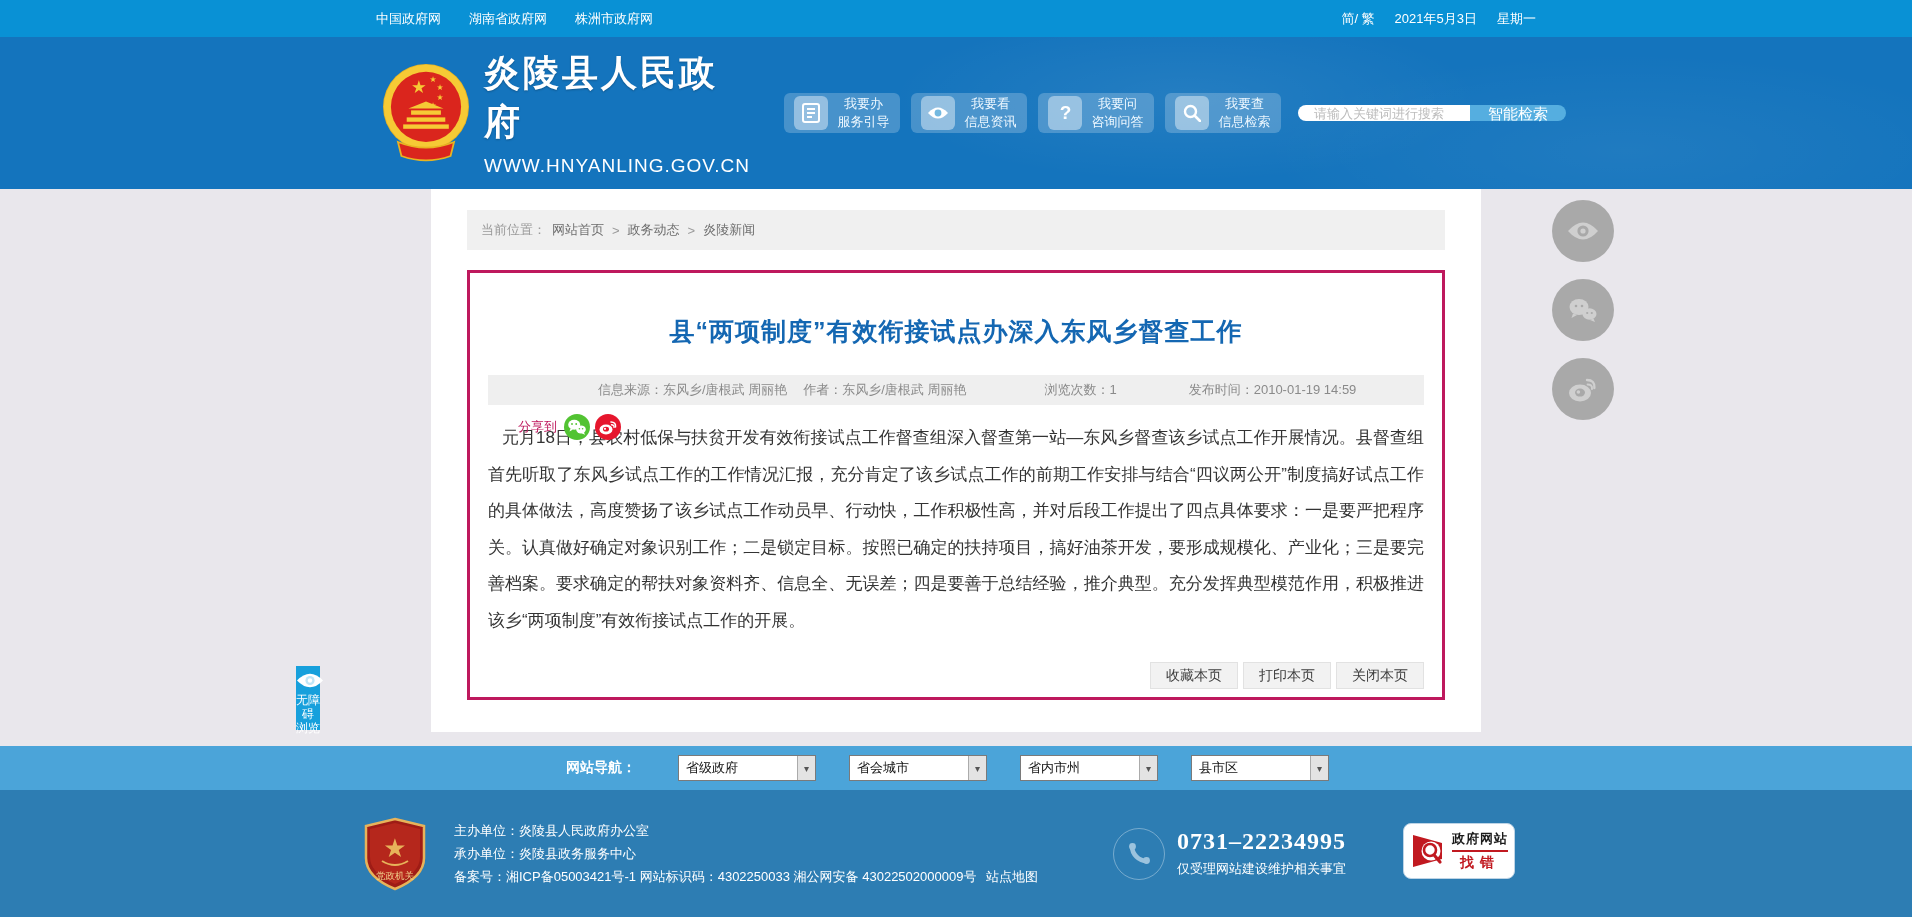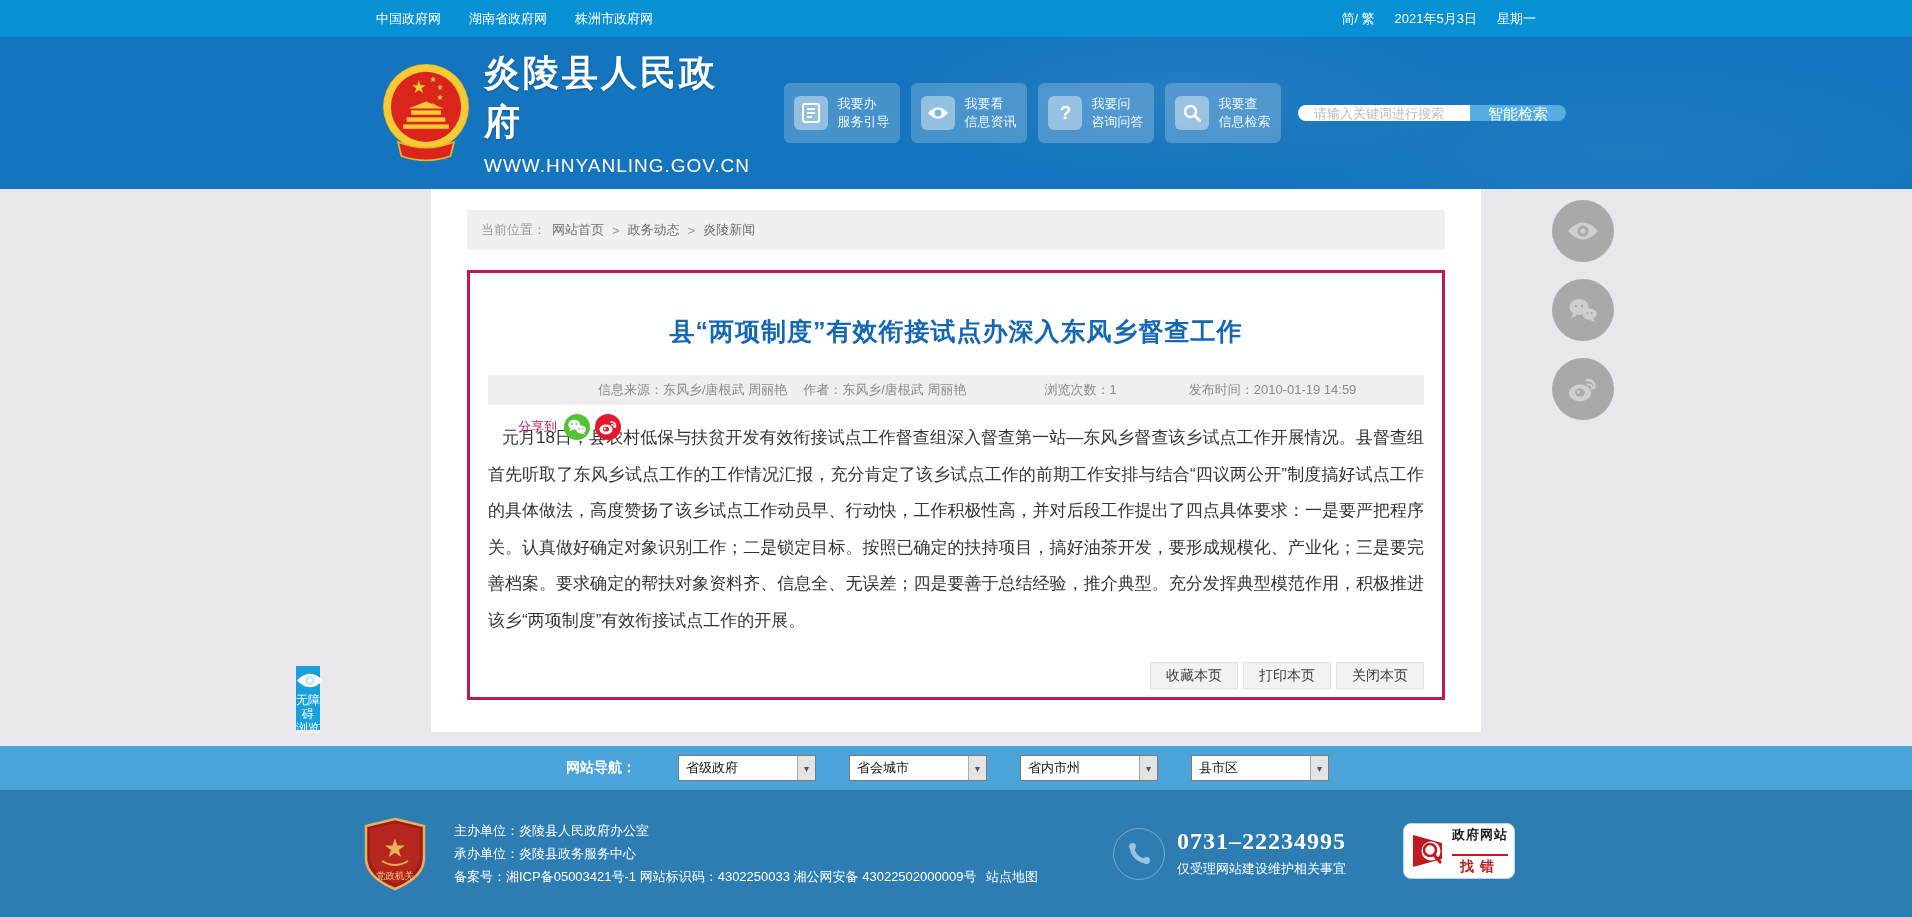--- a/index.html
+++ b/index.html
@@ -20,21 +20,21 @@
     background:
       radial-gradient(420px 120px at 62% 40%, rgba(255,255,255,0.07), transparent 70%),
       radial-gradient(520px 140px at 85% 75%, rgba(255,255,255,0.05), transparent 70%);
   }
   .banner-inner { width:1160px; margin:0 auto; height:100%; display:flex; align-items:center; position:relative; }
   .emblem { width:88px; height:100px; flex:0 0 auto; margin-left:6px; }
   .site-block { margin-left:14px; color:#fff; }
   .site-name { font-size:36px; font-weight:bold; letter-spacing:3px; text-shadow:0 1px 2px rgba(0,0,0,.25); }
   .site-url  { font-size:19px; letter-spacing:1px; margin-top:8px; }
   .quick-buttons { display:flex; gap:11px; margin-left:34px; }
-  .qbtn { width:116px; height:60px; background:rgba(255,255,255,0.22); border-radius:6px; display:flex; align-items:center; justify-content:center; gap:9px; cursor:pointer; }
+  .qbtn { width:116px; height:40px; background:rgba(255,255,255,0.22); border-radius:6px; display:flex; align-items:center; justify-content:center; gap:9px; cursor:pointer;text-align:center; }
   .qicon { width:34px; height:34px; border-radius:6px; background:rgba(255,255,255,0.42); display:flex; align-items:center; justify-content:center; color:#fff; font-size:19px; font-weight:bold; }
   .qtext { color:#eef8ff; font-size:13px; line-height:18px; }
   .searchbox { margin-left:17px; display:flex; height:16px; }
   .search-input { width:172px; border:none; outline:none; border-radius:16px 0 0 16px; padding:0 16px; font-size:13px; color:#555; background:#fff; }
   .search-input::placeholder { color:#bcbcbc; }
   .search-btn { width:96px; border:none; background:#55aee0; color:#fff; font-size:15px; border-radius:0 16px 16px 0; cursor:pointer; font-family:inherit; }
   
   .main { height:557px; }
   .card { width:1050px; height:543px; margin:0 auto; background:#fff; padding-top:21px; }
   .crumb-bar { margin:0 36px; height:40px; background:#f0f0f0; display:flex; align-items:center; padding-left:14px; font-size:13px; color:#9a9a9a; }
@@ -74,21 +74,21 @@
   .gov-badge { margin-left:-14px; flex:0 0 auto; }
   .footer-info { margin-left:26px; font-size:13px; line-height:23px; white-space:nowrap; }
   .footer-info a { color:#fff; text-decoration:none; cursor:pointer; }
   .footer-phone { position:absolute; left:737px; top:38px; display:flex; align-items:flex-start; }
   .phone-circle { width:52px; height:52px; border:1px solid rgba(255,255,255,0.35); border-radius:50%; display:flex; align-items:center; justify-content:center; flex:0 0 auto; }
   .phone-texts { margin-left:12px; }
   .phone-num { font-family:"Liberation Serif", serif; font-size:24px; font-weight:bold; letter-spacing:1px; }
   .phone-note { font-size:13px; margin-top:5px; }
   .error-badge { position:absolute; left:1027px; top:33px; width:112px; height:56px; background:#fff; border-radius:8px; border:1px solid #bdd4e6; display:flex; align-items:center; padding-left:6px; cursor:pointer; }
   .eb-texts { margin-left:4px; }
-  .eb-line1 { color:#1a1a1a; font-size:13px; font-weight:bold; letter-spacing:1px; border-bottom:2px solid #c11920; padding-bottom:10px; }
+  .eb-line1 { color:#1a1a1a; font-size:13px; font-weight:bold; letter-spacing:1px; border-bottom:2px solid #c11920; padding-bottom:2px; }
   .eb-line2 { color:#c11920; font-size:14px; font-weight:bold; letter-spacing:6px; margin-top:2px; text-align:center; }
 </style>
 </head>
 <body>
 
 <div class="topbar">
   <div class="topbar-inner">
     <div class="topbar-links">
       <span>中国政府网</span>
       <span>湖南省政府网</span>

